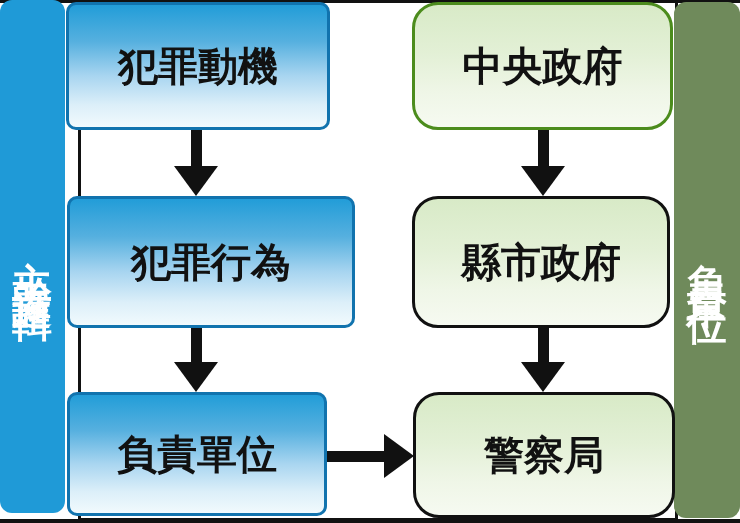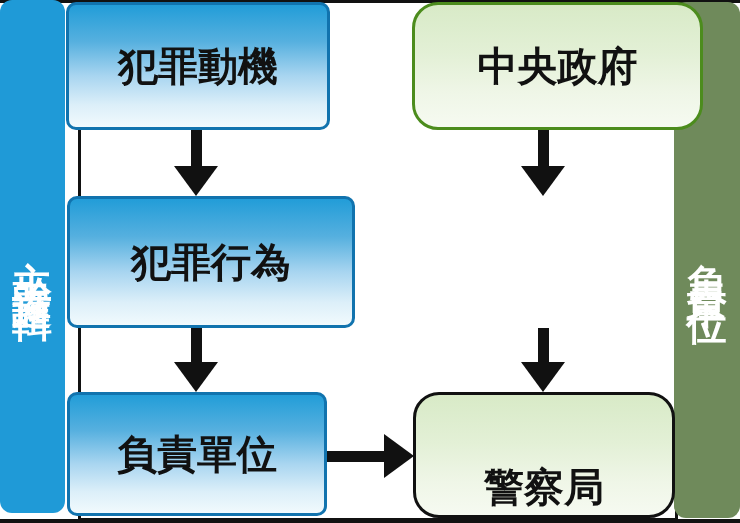--- a/index.html
+++ b/index.html
@@ -38,23 +38,23 @@
     background:linear-gradient(180deg, var(--blue-grad-top) 0%, #56B0DF 30%, #A8D5F0 58%, #DCEFF9 82%, var(--blue-grad-bottom) 100%);
   }
   .box.green {
     border:3px solid var(--line); border-radius:26px;
     background:linear-gradient(180deg, var(--green-grad-top) 0%, #E3F0D6 40%, #EFF6E7 72%, var(--green-grad-bottom) 100%);
   }
   .box.green.green-border { border-color:var(--green-border); }
   .b1 { left:66px;  top:2px;   width:264px; height:128px; }
   .b2 { left:67px;  top:196px; width:288px; height:132px; }
   .b3 { left:67px;  top:392px; width:260px; height:124px; }
-  .b4 { left:412px; top:2px;   width:291px; height:128px; }
+  .b4 { left:412px; top:2px;   width:261px; height:128px; }
   .b5 { left:412px; top:196px; width:258px; height:132px; }
-  .b6 { left:413px; top:392px; width:262px; height:126px;align-items:flex-end; }
+  .b6 { left:413px; top:392px; width:262px; height:126px; }
   
   .arrow-v {
     position:absolute; z-index:2; width:44px;
     display:flex; flex-direction:column; align-items:center;
   }
   .arrow-v .stem { width:11px; flex:1 1 auto; background:var(--line); }
   .arrow-v .head {
     width:0; height:0;
     border-left:22px solid transparent; border-right:22px solid transparent;
     border-top:30px solid var(--line);
@@ -97,20 +97,23 @@
   <div class="box blue b2">
     <span>犯罪行為</span>
   </div>
   <div class="box blue b3">
     <span>負責單位</span>
   </div>
 
   <div class="box green green-border b4">
     <span>中央政府</span>
   </div>
+  <div class="box green b5">
+    <span>縣市政府</span>
+  </div>
   <div class="box green b6">
     <span>警察局</span>
   </div>
 
   <div class="arrow-v a1">
     <div class="stem"></div>
     <div class="head"></div>
   </div>
   <div class="arrow-v a2">
     <div class="stem"></div>

